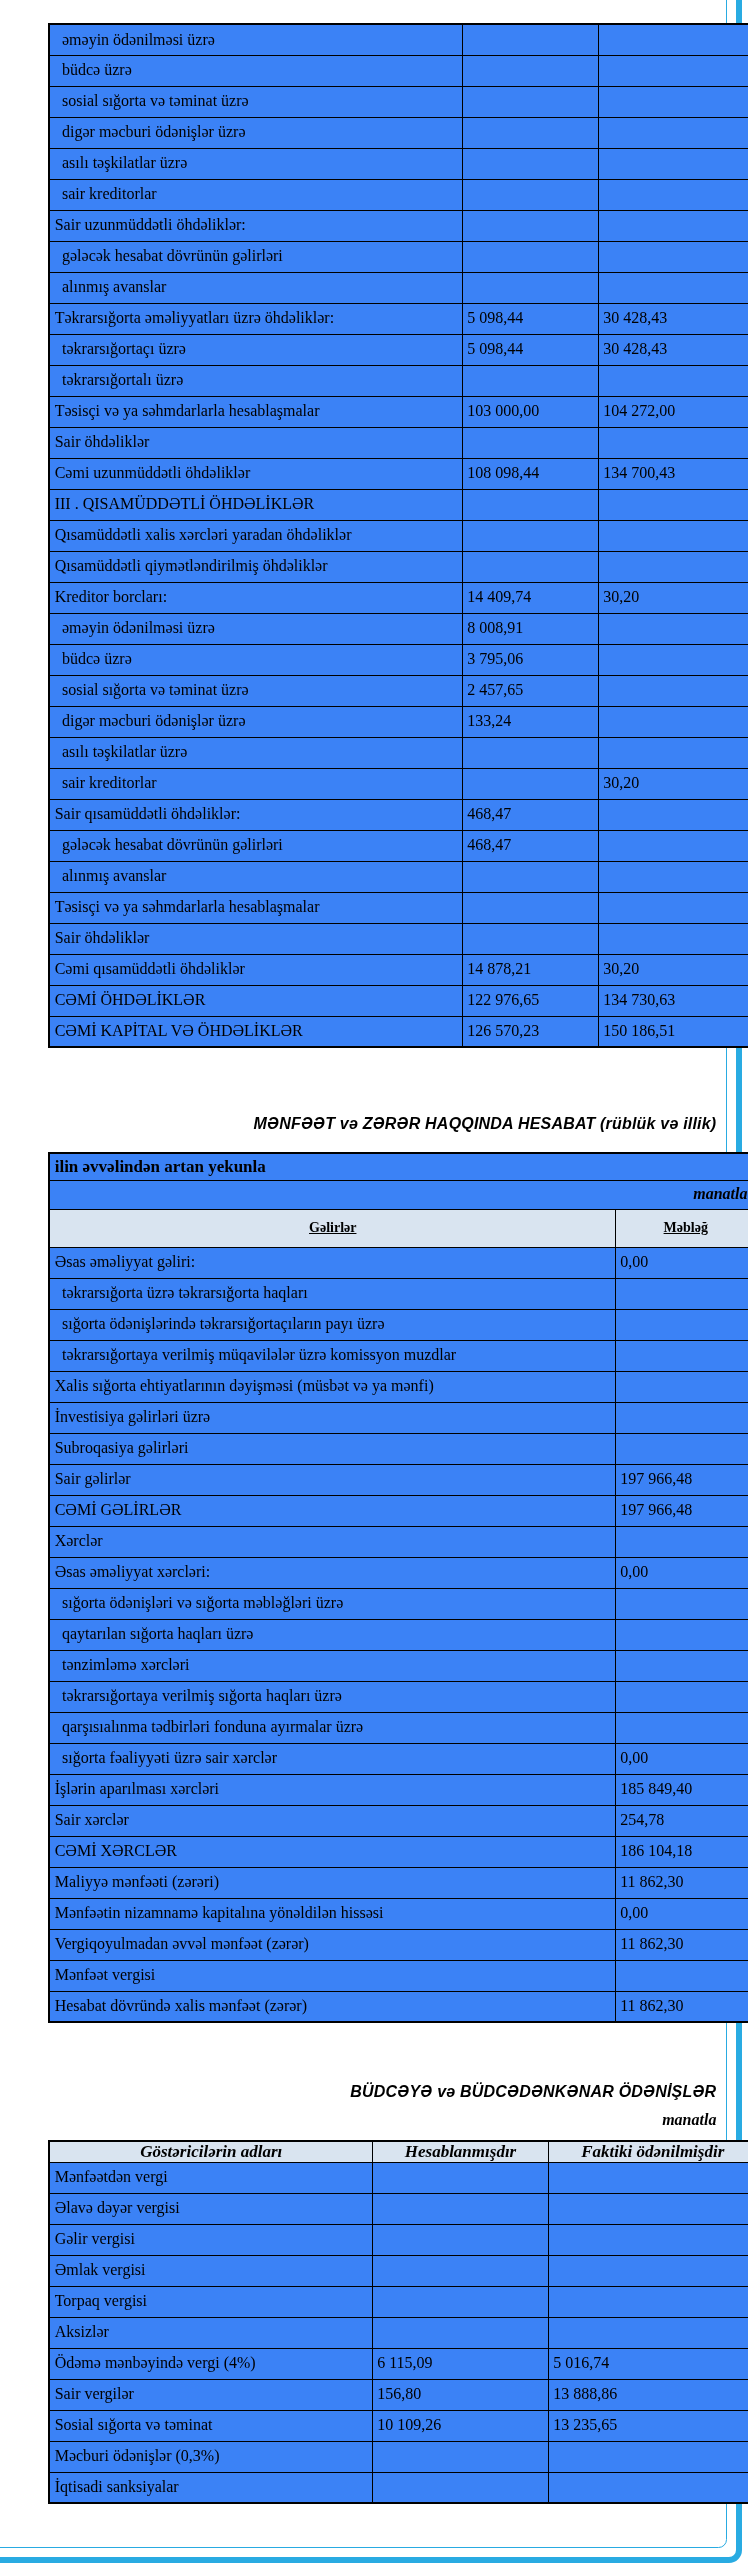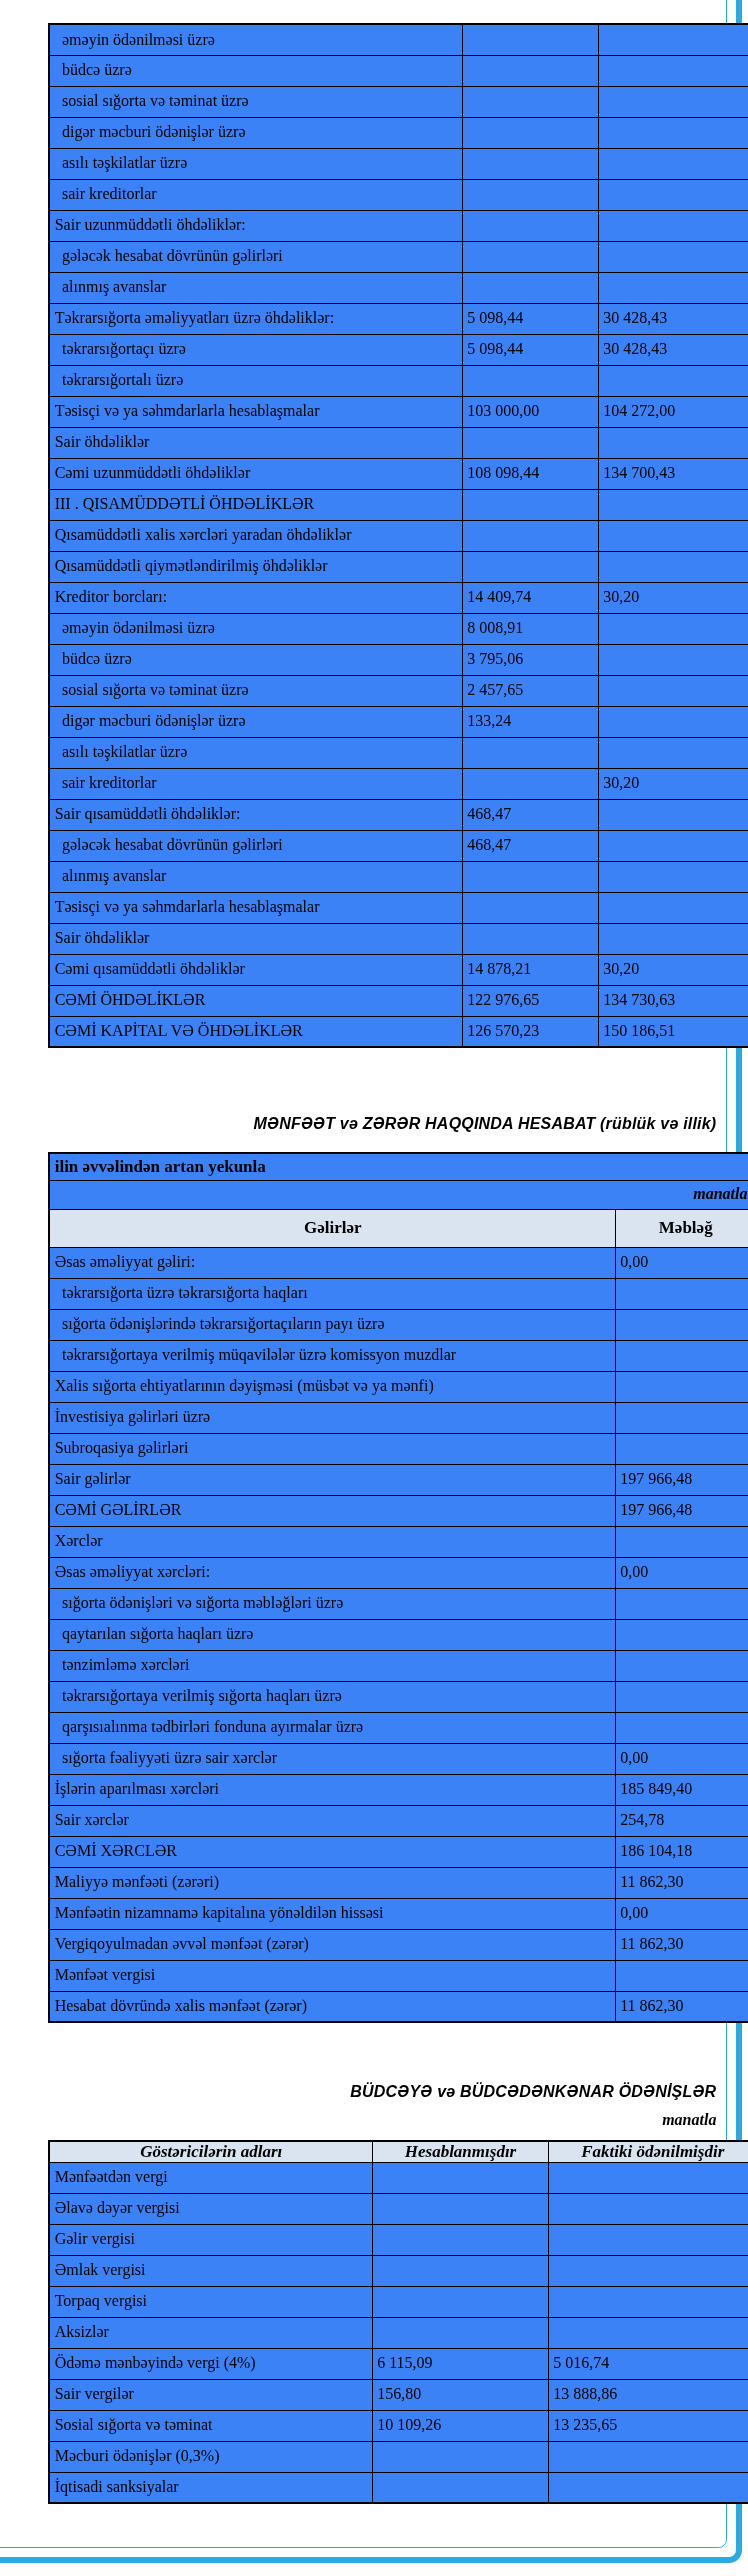--- a/index.html
+++ b/index.html
@@ -25,21 +25,21 @@
   }
   tr{height:31px;}
   td.ind{padding-left:12px;}
   .t1{top:23.4px;width:707px;}
   .t1 col.c1{width:413px;} .t1 col.c2{width:136px;} .t1 col.c3{width:158px;}
   .t2{top:1152px;width:707px;}
   .t2 col.c1{width:566px;} .t2 col.c2{width:141px;}
   .t3{top:2140px;width:707px;}
   .t3 col.c1{width:323px;} .t3 col.c2{width:176px;} .t3 col.c3{width:209px;}
   .head-row th{background:#D9E4F0;text-align:center;font-weight:bold;}
-  .t2 .head-row{height:38px;} .t2 .head-row th{font-size:17px;}
+  .t2 .head-row{height:38px;} .t2 .head-row th{font-size:14px;text-decoration:underline;}
   .t3 .head-row{height:21px;}
   .t3 .head-row th{font-style:italic;font-size:17px;}
   .note-row{height:27px;}
   .note-row td{font-weight:bold;font-size:17px;}
   .unit-row{height:29px;}
   .unit-row td{font-weight:bold;font-style:italic;text-align:right;padding-right:7.5px;font-size:16px;}
   .sec-title{
     position:absolute;left:9.4px;width:707px;text-align:right;
     font-family:"Liberation Sans","DejaVu Sans",sans-serif;
     font-weight:bold;font-style:italic;font-size:16px;letter-spacing:0.2px;

